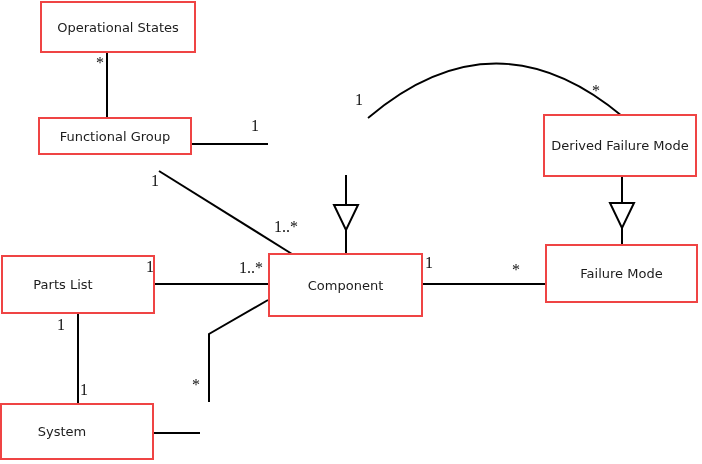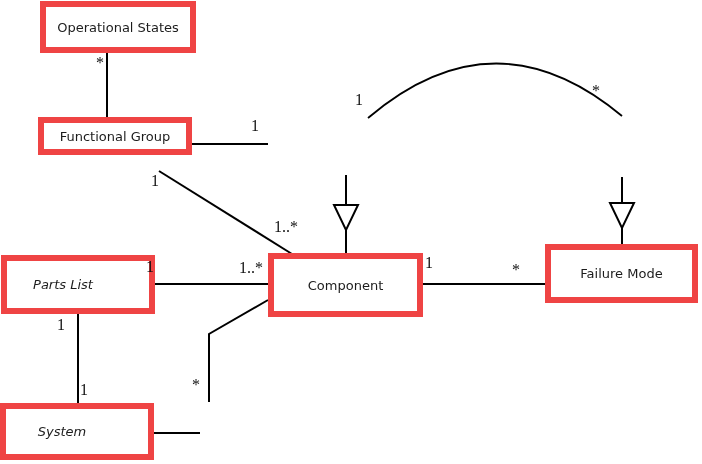--- a/index.html
+++ b/index.html
@@ -8,29 +8,29 @@
     width:702px;height:464px;
     background:#ffffff;
     overflow:hidden;
     font-family:"DejaVu Sans", sans-serif;
   }
   #wires{position:absolute;left:0;top:0;width:702px;height:464px;}
   .uml-box{
     position:absolute;
     box-sizing:border-box;
     background:#ffffff;
-    border:6px solid #ef4444;
+    border:2px solid #ef4444;
     display:flex;
     align-items:center;
     justify-content:center;
     font-size:13px;
     color:#1c1c1c;
     white-space:nowrap;
   }
-  .uml-box.shift-left span{transform:translateX(-15px);font-style:italic;}
+  .uml-box.shift-left span{transform:translateX(-15px);}
   .uml-box.attr-compartment{
     justify-content:flex-start;
     padding-left:13px;
   }
   .mult{
     position:absolute;
     font-family:"Liberation Serif", serif;
     font-size:16px;
     line-height:16px;
     color:#111111;
@@ -65,20 +65,23 @@
 
   <div class="uml-box" style="left:40px;top:1px;width:156px;height:52px">
     <span>Operational States</span>
   </div>
 
   <div class="uml-box" style="left:38px;top:117px;width:154px;height:38px">
     <span>Functional Group</span>
   </div>
 
 
+  <div class="uml-box" style="left:543px;top:114px;width:154px;height:63px">
+    <span>Derived Failure Mode</span>
+  </div>
 
   <div class="uml-box shift-left" style="left:1px;top:255px;width:154px;height:59px">
     <span>Parts List</span>
   </div>
 
   <div class="uml-box" style="left:268px;top:253px;width:155px;height:64px">
     <span>Component</span>
   </div>
 
   <div class="uml-box" style="left:545px;top:244px;width:153px;height:59px">

